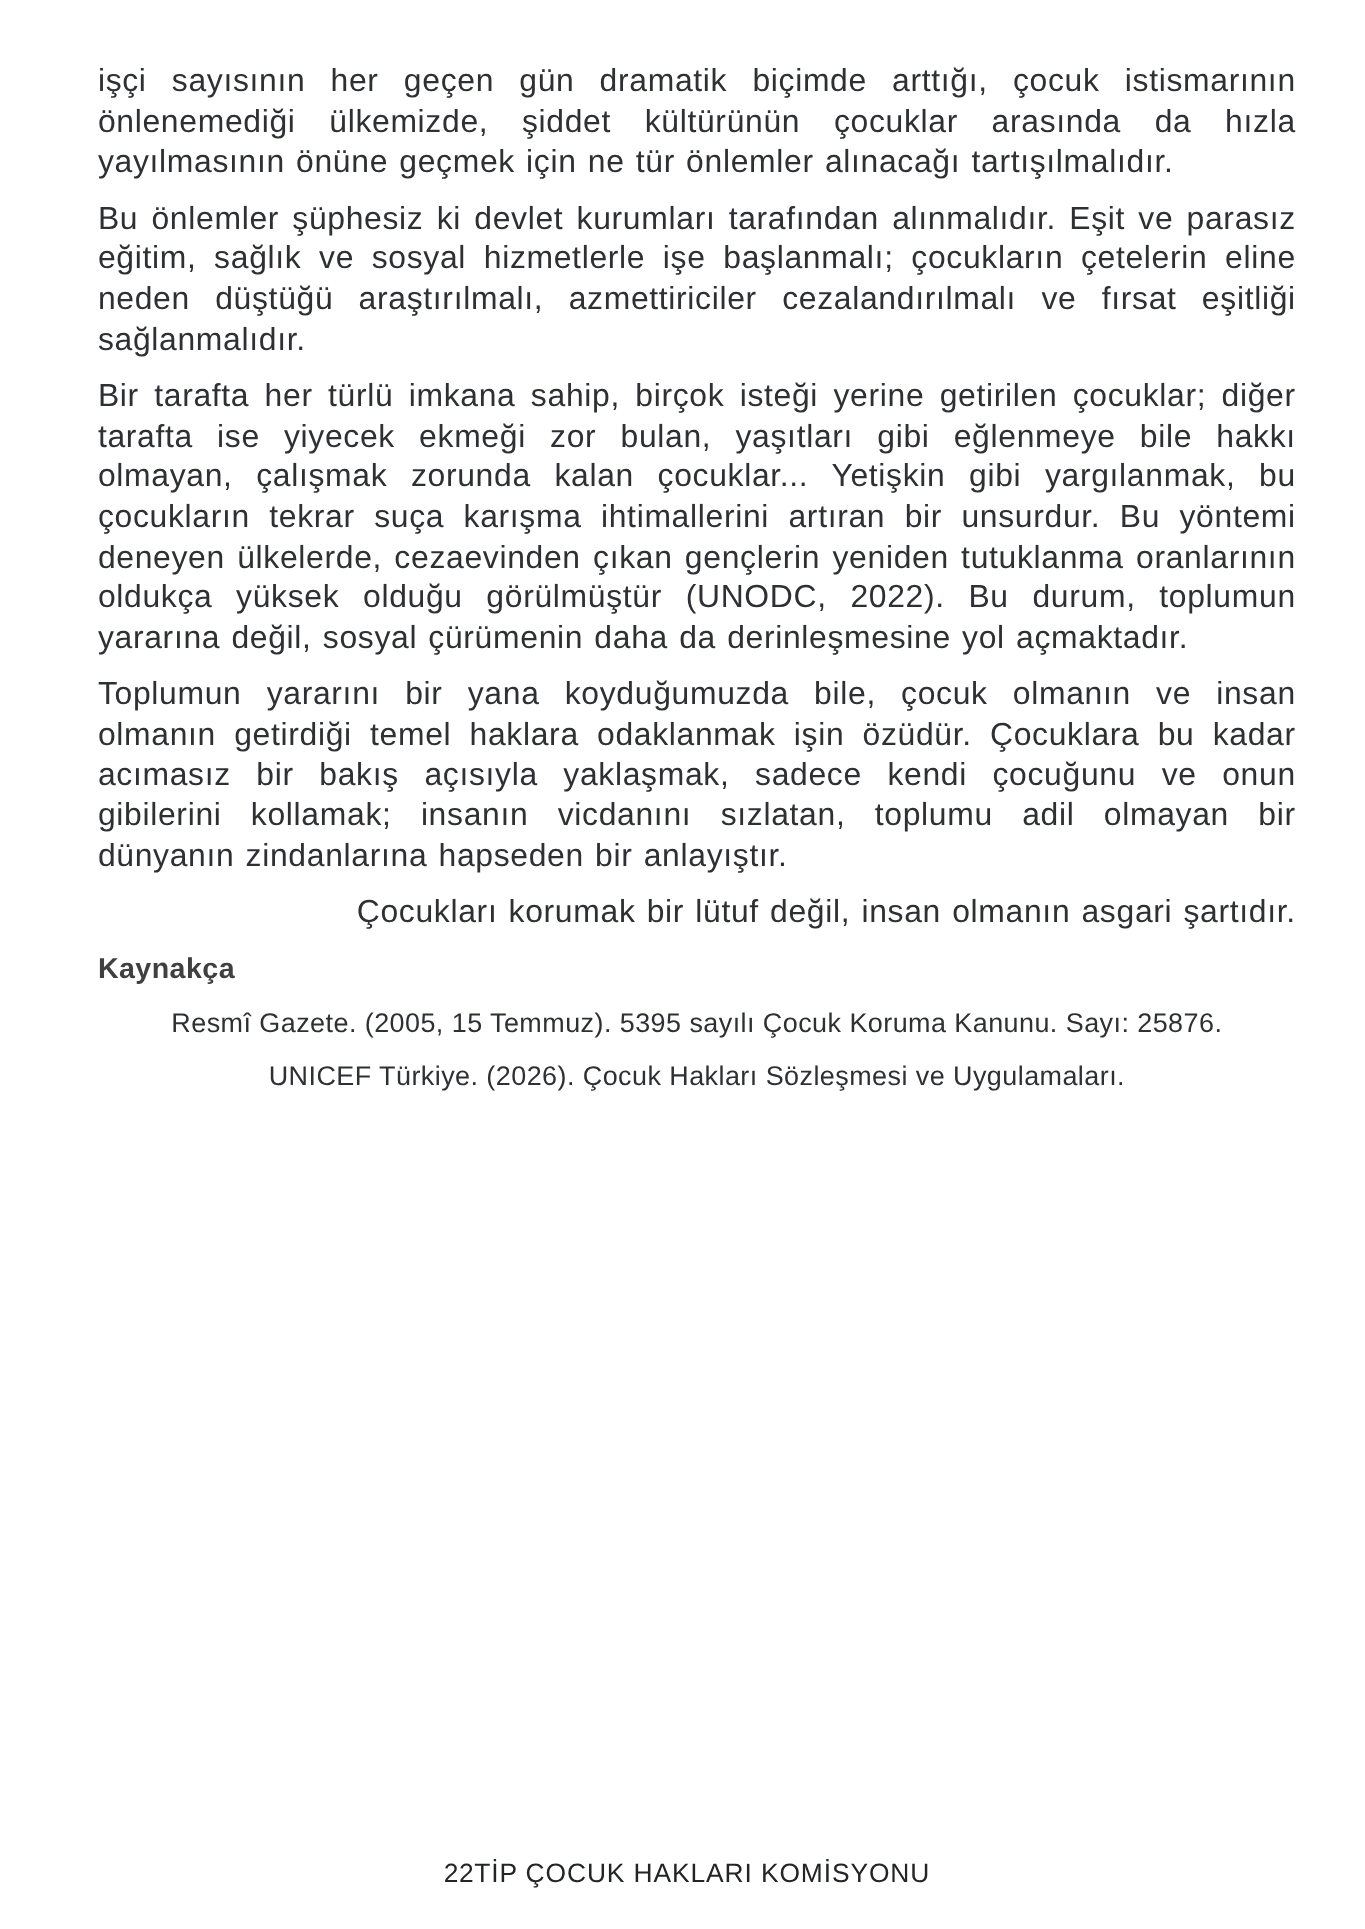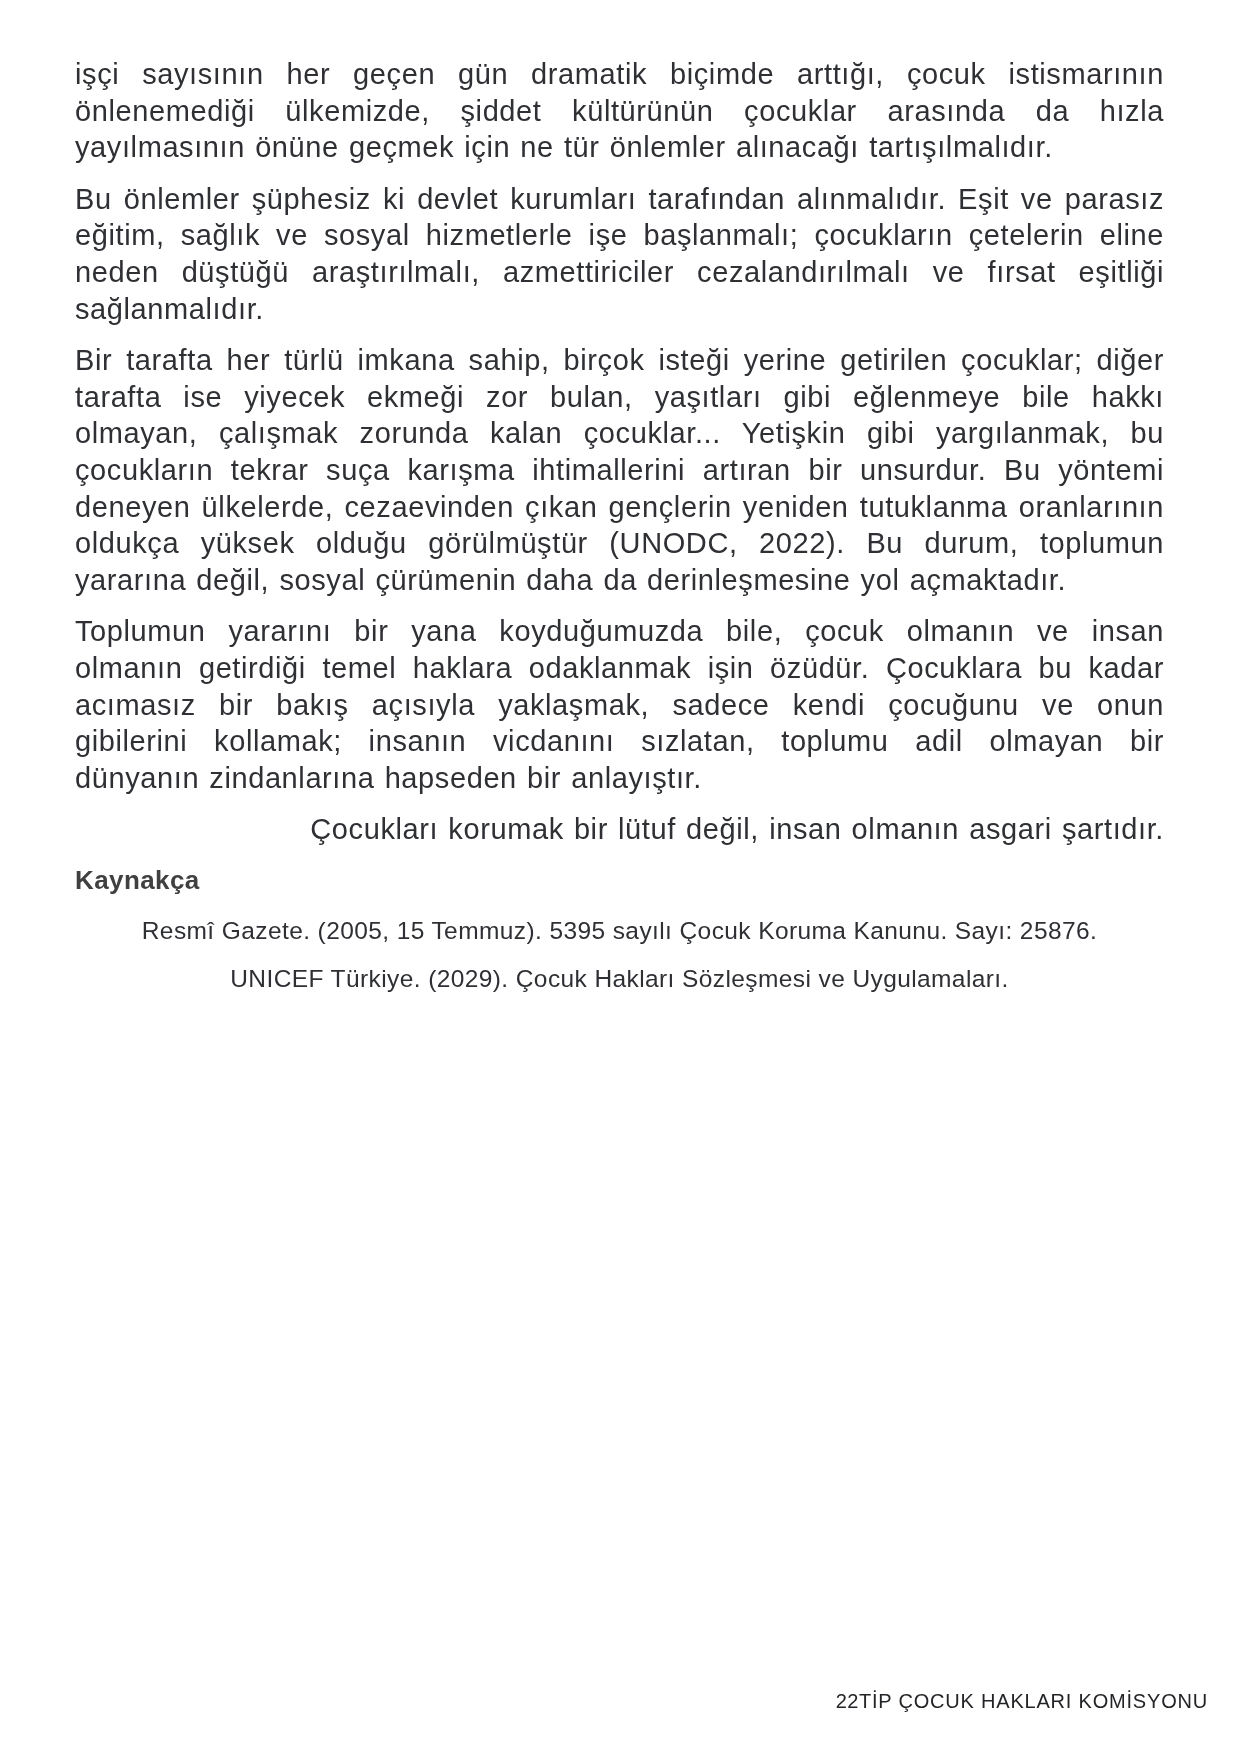--- a/index.html
+++ b/index.html
@@ -13,21 +13,21 @@
     height: 1754px;
     background: #ffffff;
     font-family: "Liberation Sans", sans-serif;
     color: #2e3034;
     overflow: hidden;
     box-sizing: border-box;
   }
   .content {
     position: absolute;
     top: 56px;
-    left: 75px;
+    left: 89px;
     width: 1089px;
   }
   p.body-par {
     margin: 0 0 15px 0;
     font-size: 29px;
     line-height: 36.6px;
     letter-spacing: 0.6px;
     word-spacing: 1.5px;
     text-align: justify;
     color: #2e3034;
@@ -50,26 +50,25 @@
     letter-spacing: 0.4px;
     text-align: center;
     color: #2e3034;
   }
   .footer {
     position: absolute;
     top: 1690px;
     left: 85px;
     width: 1079px;
     display: flex;
-    justify-content: flex-end;
+    justify-content: center;
     align-items: baseline;
-    font-size: 20px;
+    font-size: 24px;
     letter-spacing: 0.5px;
     color: #232427;
-    margin-left: 44px;
   }
   .footer .org {
     letter-spacing: 0.8px;
   }
 </style>
 </head>
 <body>
 
 <div class="page">
   <div class="content">
@@ -82,21 +81,21 @@
 
     <p class="body-par">Toplumun yararını bir yana koyduğumuzda bile, çocuk olmanın ve insan olmanın getirdiği temel haklara odaklanmak işin özüdür. Çocuklara bu kadar acımasız bir bakış açısıyla yaklaşmak, sadece kendi çocuğunu ve onun gibilerini kollamak; insanın vicdanını sızlatan, toplumu adil olmayan bir dünyanın zindanlarına hapseden bir anlayıştır.</p>
 
     <p class="body-par single-line">Çocukları korumak bir lütuf değil, insan olmanın asgari şartıdır.</p>
 
     <h2 class="refs-heading">Kaynakça</h2>
 
     <p class="ref-entry">Resmî Gazete. (2005, 15 Temmuz). 5395 sayılı Çocuk Koruma Kanunu. Sayı: 25876.</p>
 
 
-    <p class="ref-entry">UNICEF Türkiye. (2029). Çocuk Hakları Sözleşmesi ve Uygulamaları.</p>
+    <p class="ref-entry">UNICEF Türkiye. (2026). Çocuk Hakları Sözleşmesi ve Uygulamaları.</p>
 
 
   </div>
 
   <div class="footer">
     <span class="num">22</span>
     <span class="org">TİP ÇOCUK HAKLARI KOMİSYONU</span>
   </div>
 </div>
 

